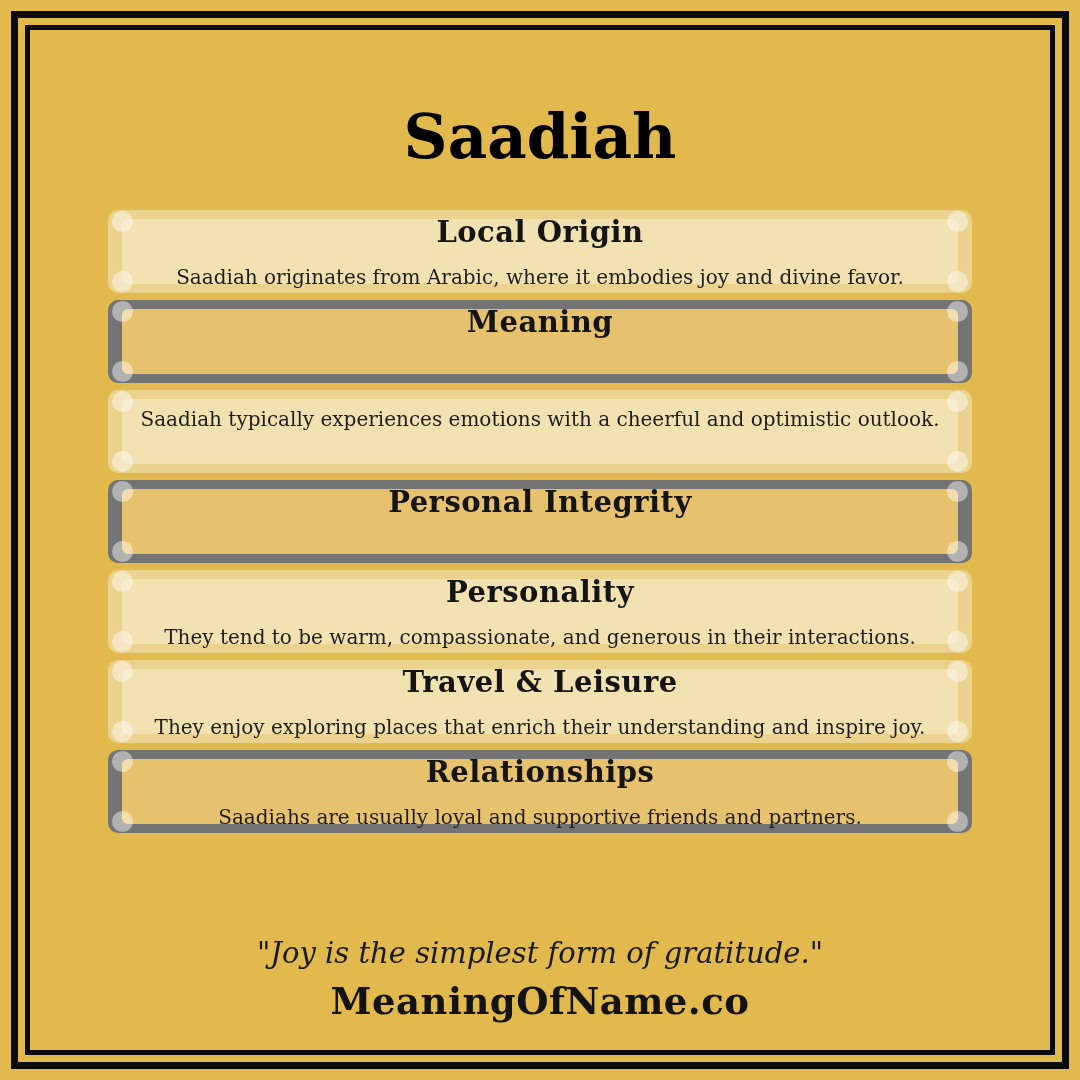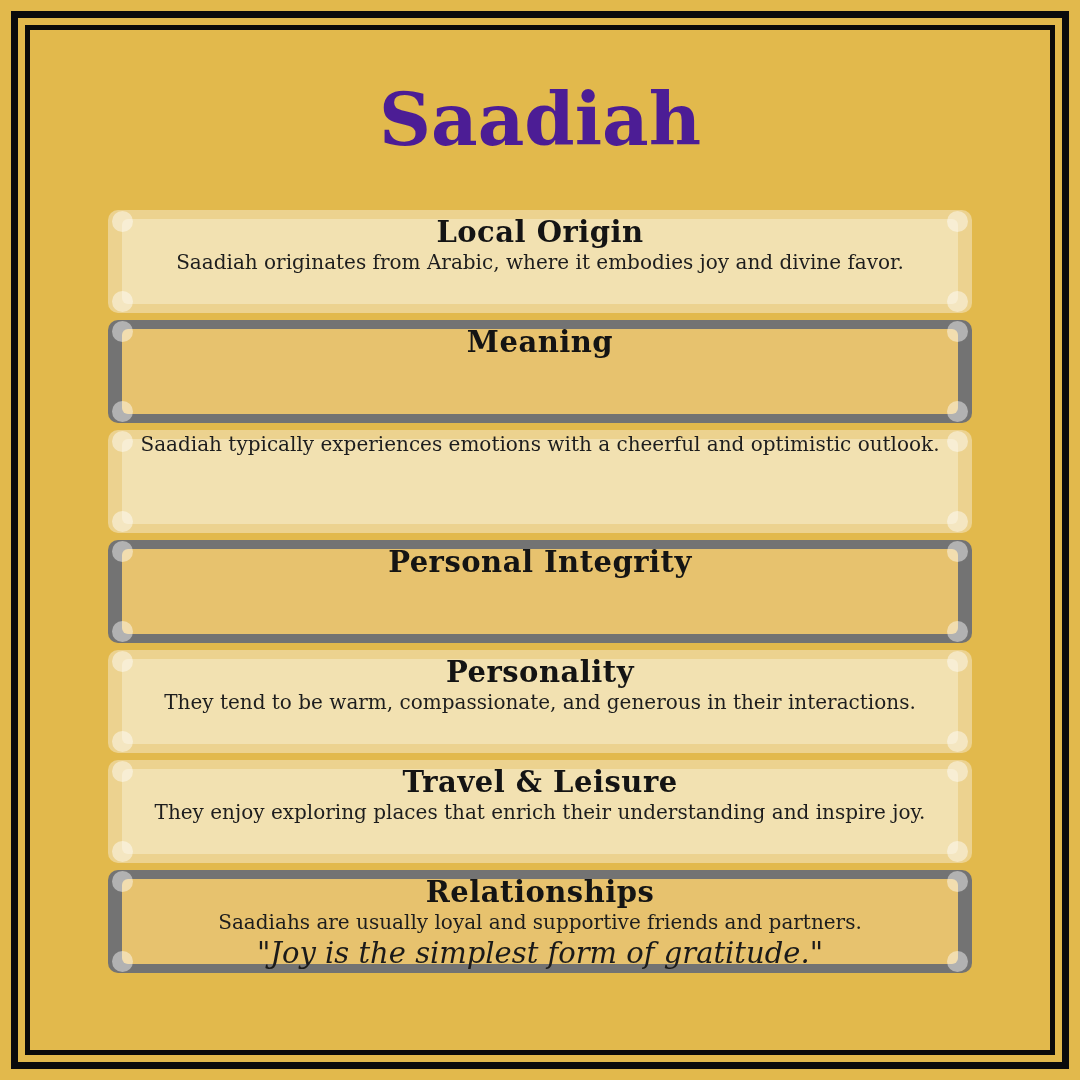--- a/index.html
+++ b/index.html
@@ -3,29 +3,29 @@
 <meta charset="utf-8">
 <style>
   html,body{margin:0;padding:0;background:#e2b94c;}
   .canvas{
     position:relative;width:1080px;height:1080px;overflow:hidden;
     background:#e2b94c;font-family:"DejaVu Serif",serif;color:#141414;
   }
   .frame-outer{position:absolute;inset:11px;border:7px solid #0b0b0b;pointer-events:none;}
   .frame-inner{position:absolute;inset:25px;border:5px solid #0b0b0b;pointer-events:none;}
   .title{
-    position:absolute;top:16px;left:0;width:100%;text-align:center;
-    font-size:72px;line-height:112px;font-weight:bold;color:#4c1d95;
+    position:absolute;top:40px;left:0;width:100%;text-align:center;
+    font-size:61px;line-height:112px;font-weight:bold;color:#000000;
   }
   .cards{
     position:absolute;top:210px;left:108px;width:864px;
     display:flex;flex-direction:column;gap:7px;
   }
   .card{
-    position:relative;height:103px;border-radius:10px;
+    position:relative;height:83px;border-radius:10px;
     background:#ecd28f;
   }
   .card.dark{background:#737373;}
   .panel{
     position:absolute;left:14px;right:14px;top:9px;bottom:9px;
     border-radius:6px;background:#f2e1b1;
   }
   .card.dark .panel{background:#e7c26e;}
   .dot{
     position:absolute;width:21px;height:21px;border-radius:50%;
@@ -34,21 +34,21 @@
   .dot.tl{left:4px;top:1px}
   .dot.bl{left:4px;bottom:1px}
   .dot.tr{right:4px;top:1px}
   .dot.br{right:4px;bottom:1px}
   .card h2{
     position:relative;margin:7px 10px 0;text-align:center;
     font-size:29px;line-height:31px;font-weight:bold;color:#141414;
     letter-spacing:0.5px;
   }
   .card p{
-    position:relative;margin:3px 12px 0;text-align:center;
+    position:relative;margin:18px 12px 0;text-align:center;
     font-size:20px;line-height:22px;color:#1d1d1d;
   }
   .quote{
     position:absolute;top:936px;left:0;width:100%;text-align:center;
     font-style:italic;font-size:29px;line-height:34px;color:#1a1a1a;
   }
   .site{
     position:absolute;top:980px;left:0;width:100%;text-align:center;
     font-weight:bold;font-size:37px;line-height:42px;color:#131313;
     letter-spacing:0.5px;
@@ -128,13 +128,14 @@
       <span class="dot tr"></span>
       <span class="dot bl"></span>
       <span class="dot br"></span>
       <h2>Relationships</h2>
       <p>Saadiahs are usually loyal and supportive friends and partners.</p>
     </section>
 
   </div>
 
   <div class="quote">"Joy is the simplest form of gratitude."</div>
+  <div class="site">MeaningOfName.co</div>
 </div>
 
 </body></html>

